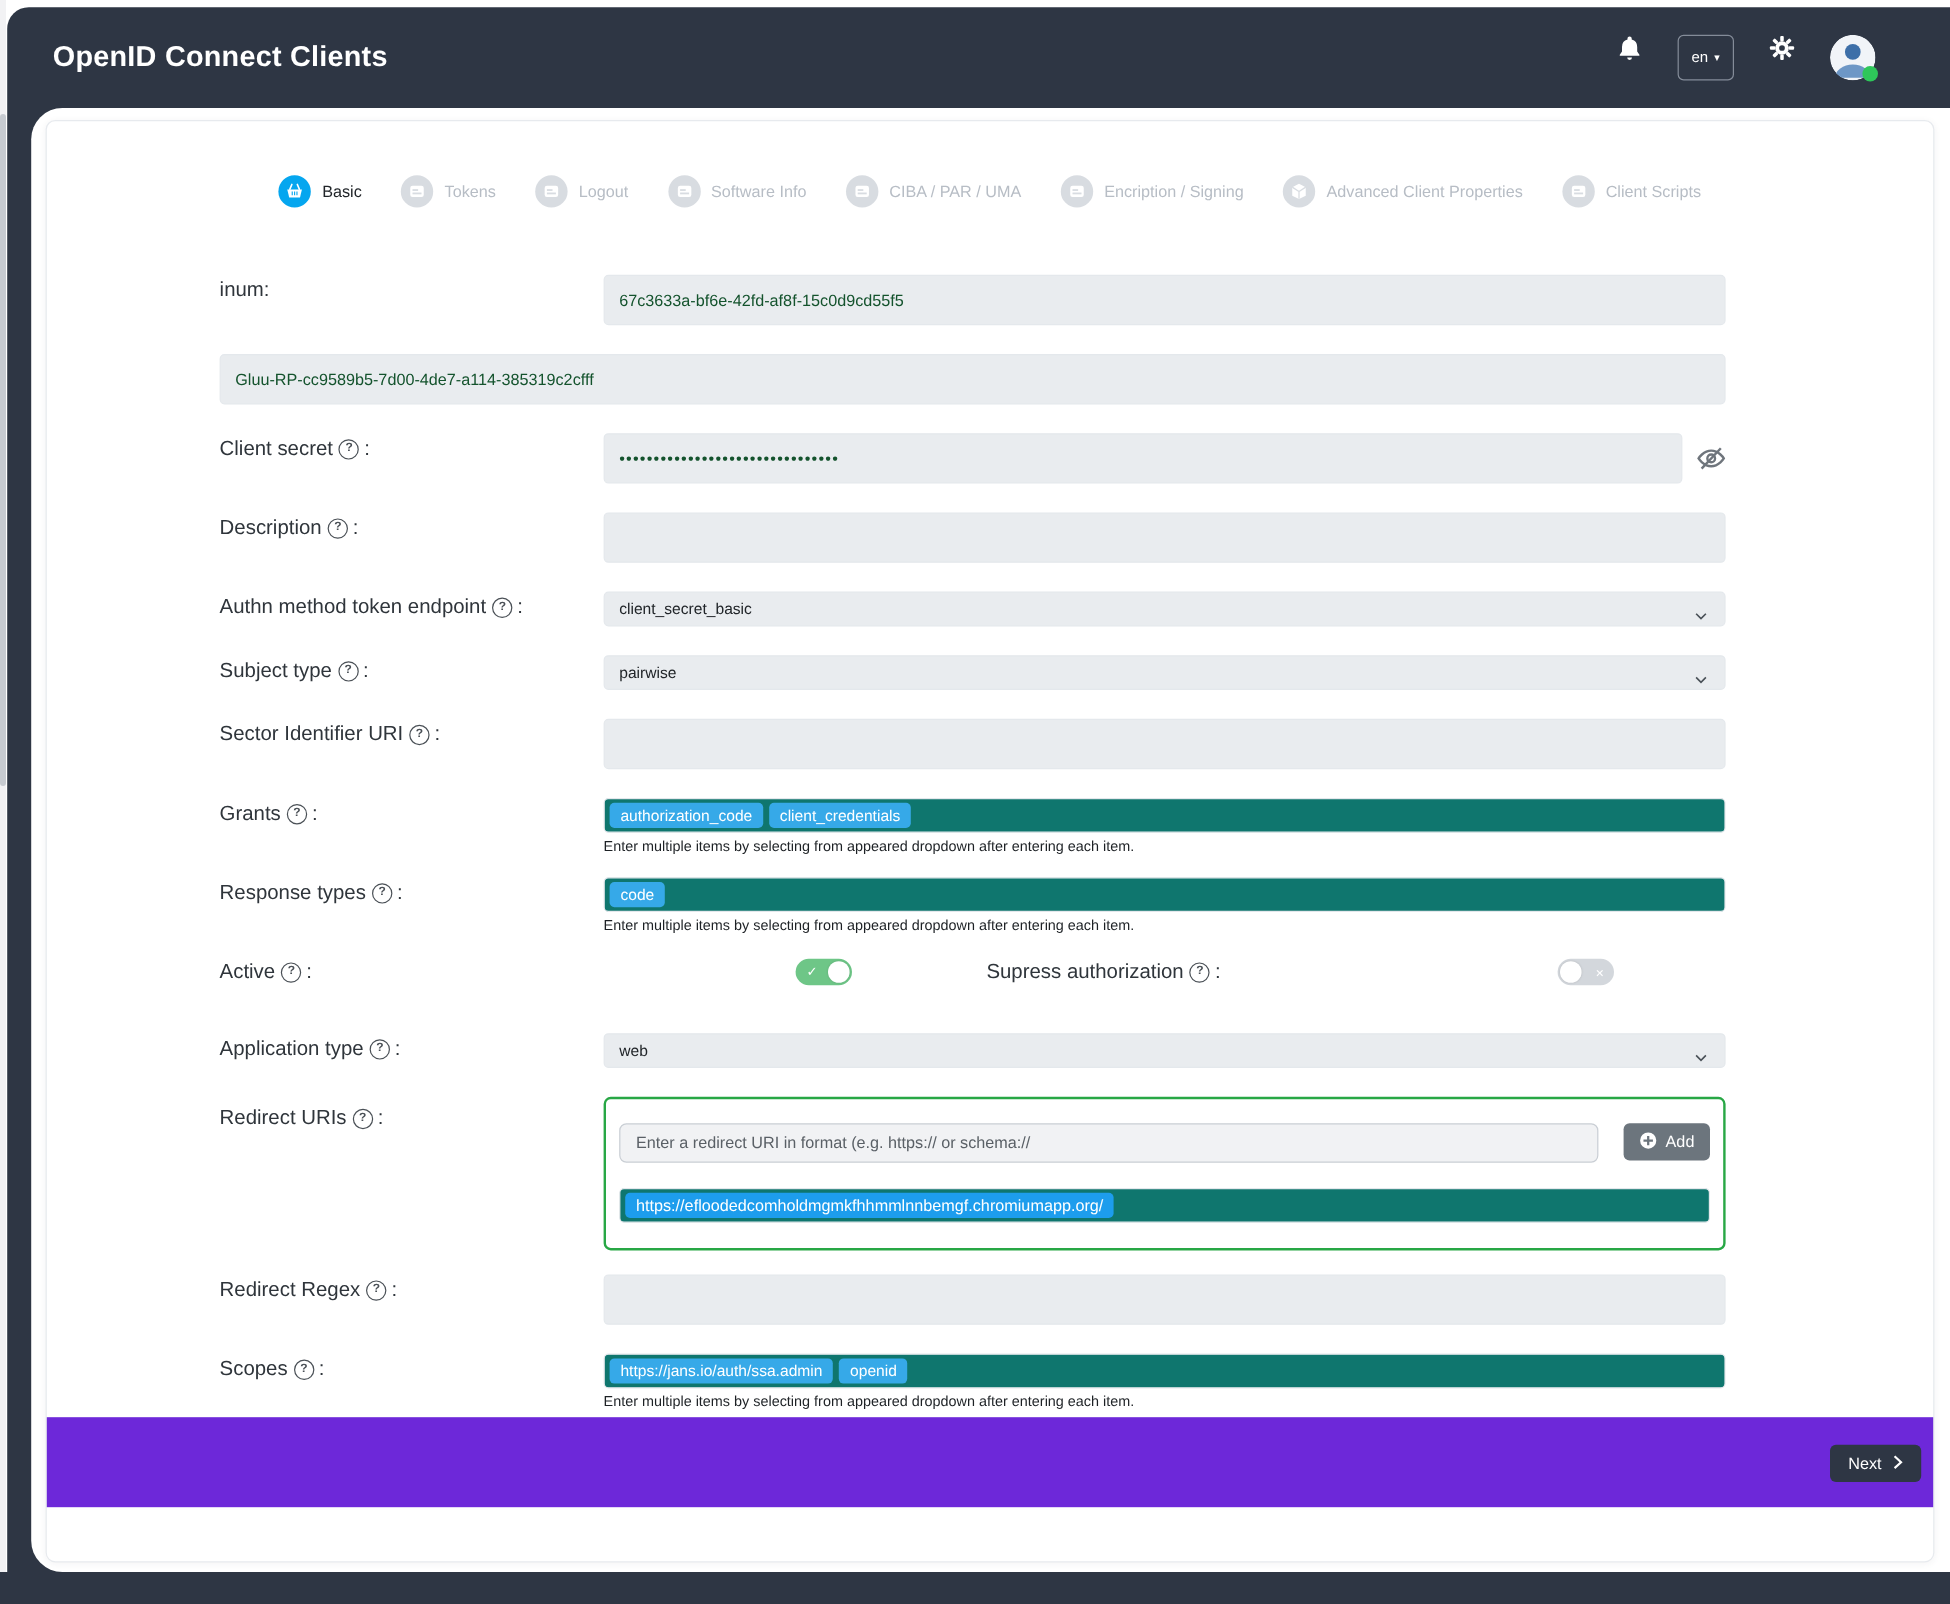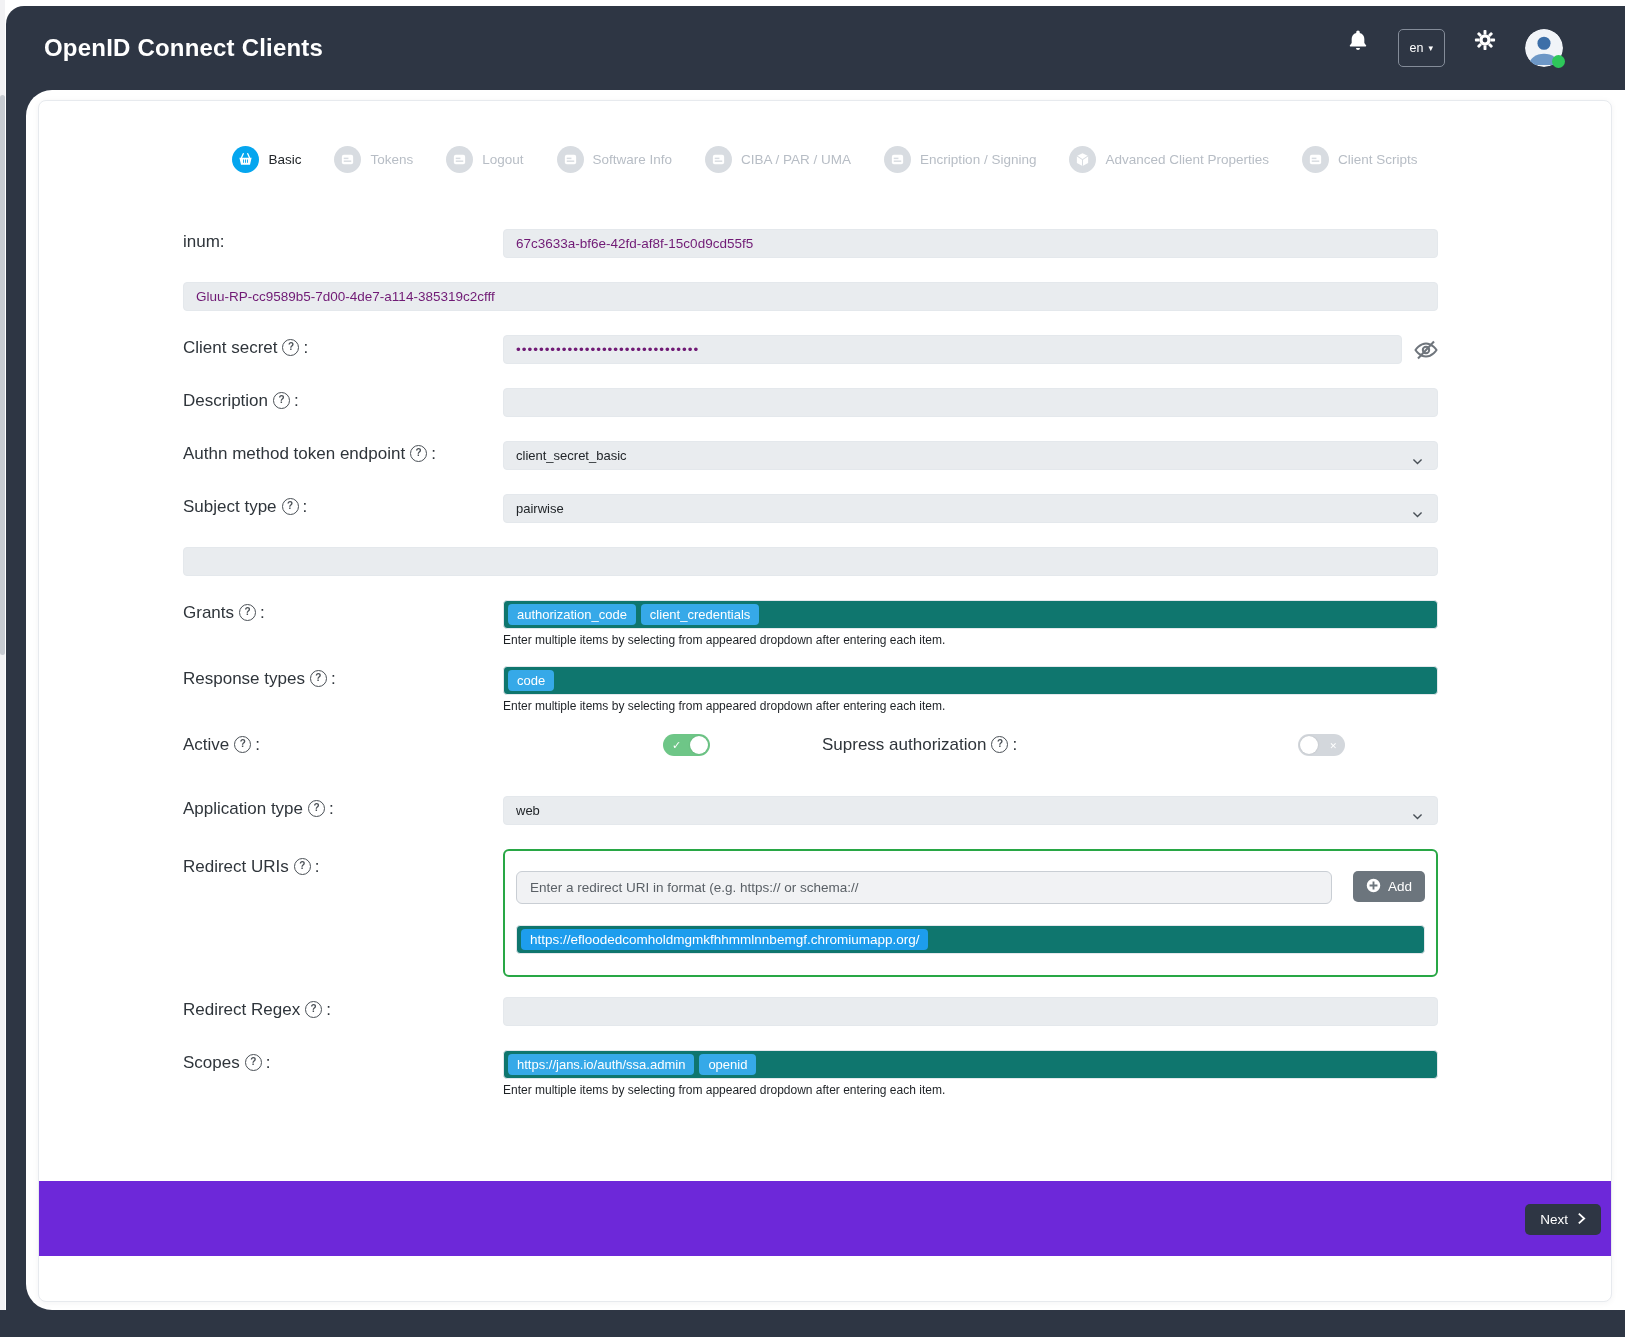--- a/index.html
+++ b/index.html
@@ -37,22 +37,22 @@
   .step.active .step-label{color:#212529;}
 
   
   .form{margin-top:56px;padding-left:144px;padding-right:173px;}
   .row{display:flex;margin-bottom:24px;}
   .lbl{width:320px;flex:none;font-size:17px;color:#2f353b;padding-top:3px;}
   .help{display:inline-block;width:15px;height:15px;border:1.4px solid #4a5056;border-radius:50%;
         font-size:10px;line-height:13px;text-align:center;color:#4a5056;vertical-align:3px;margin-left:5px;cursor:pointer;font-weight:bold;}
   .colon{margin-left:4px;}
   .ctl{flex:1;min-width:0;}
-  .inp{width:100%;box-sizing:border-box;height:29px;background:#e9ecef;border:1px solid #e4e8ec;border-radius:4px;
-       font-family:"Liberation Sans","DejaVu Sans",sans-serif;font-size:13.5px;color:#701a75;padding:0 12px;outline:none;}
+  .inp{width:100%;box-sizing:border-box;height:42px;background:#e9ecef;border:1px solid #e4e8ec;border-radius:4px;
+       font-family:"Liberation Sans","DejaVu Sans",sans-serif;font-size:13.5px;color:#14532d;padding:0 12px;outline:none;}
   .sel{position:relative;width:100%;box-sizing:border-box;height:29px;background:#e9ecef;border:1px solid #e4e8ec;border-radius:4px;
        font-size:13px;color:#212529;padding:0 30px 0 12px;line-height:27px;cursor:pointer;}
   .sel .chev{position:absolute;right:13px;top:8px;}
   .secret-wrap{display:flex;align-items:center;}
   .secret-wrap .inp{flex:1;letter-spacing:1px;}
   .eye{width:24px;margin-left:12px;flex:none;cursor:pointer;display:flex;align-items:center;}
   .tagbox{width:100%;box-sizing:border-box;min-height:29px;background:#0f766e;border:1px solid #e4e8ec;border-radius:4px;
           padding:3px 4px;display:flex;align-items:center;gap:5px;}
   .tag{background:#36a9e8;color:#ffffff;font-size:13px;padding:3px 9px;border-radius:4px;white-space:nowrap;cursor:pointer;}
   .tag.url{background:#1d9ded;font-size:13.5px;}
@@ -289,20 +289,21 @@
           <div class="sel">
             <span>pairwise</span>
             <span class="chev"><svg width="13" height="13" viewBox="0 0 16 16" fill="none" stroke="#495057" stroke-width="1.7">
                   <path d="M3 5.5l5 5 5-5"></path>
                 </svg></span>
           </div>
         </div>
       </div>
 
       <div class="row">
+        <div class="lbl"><span>Sector Identifier URI</span><span class="help">?</span><span class="colon">:</span></div>
         <div class="ctl"><input class="inp" value="" style=""></div>
       </div>
 
       <div class="row with-helper">
         <div class="lbl"><span>Grants</span><span class="help">?</span><span class="colon">:</span></div>
         <div class="ctl">
           <div class="tagbox">
             <span class="tag">authorization_code</span>
             <span class="tag">client_credentials</span>
           </div>

